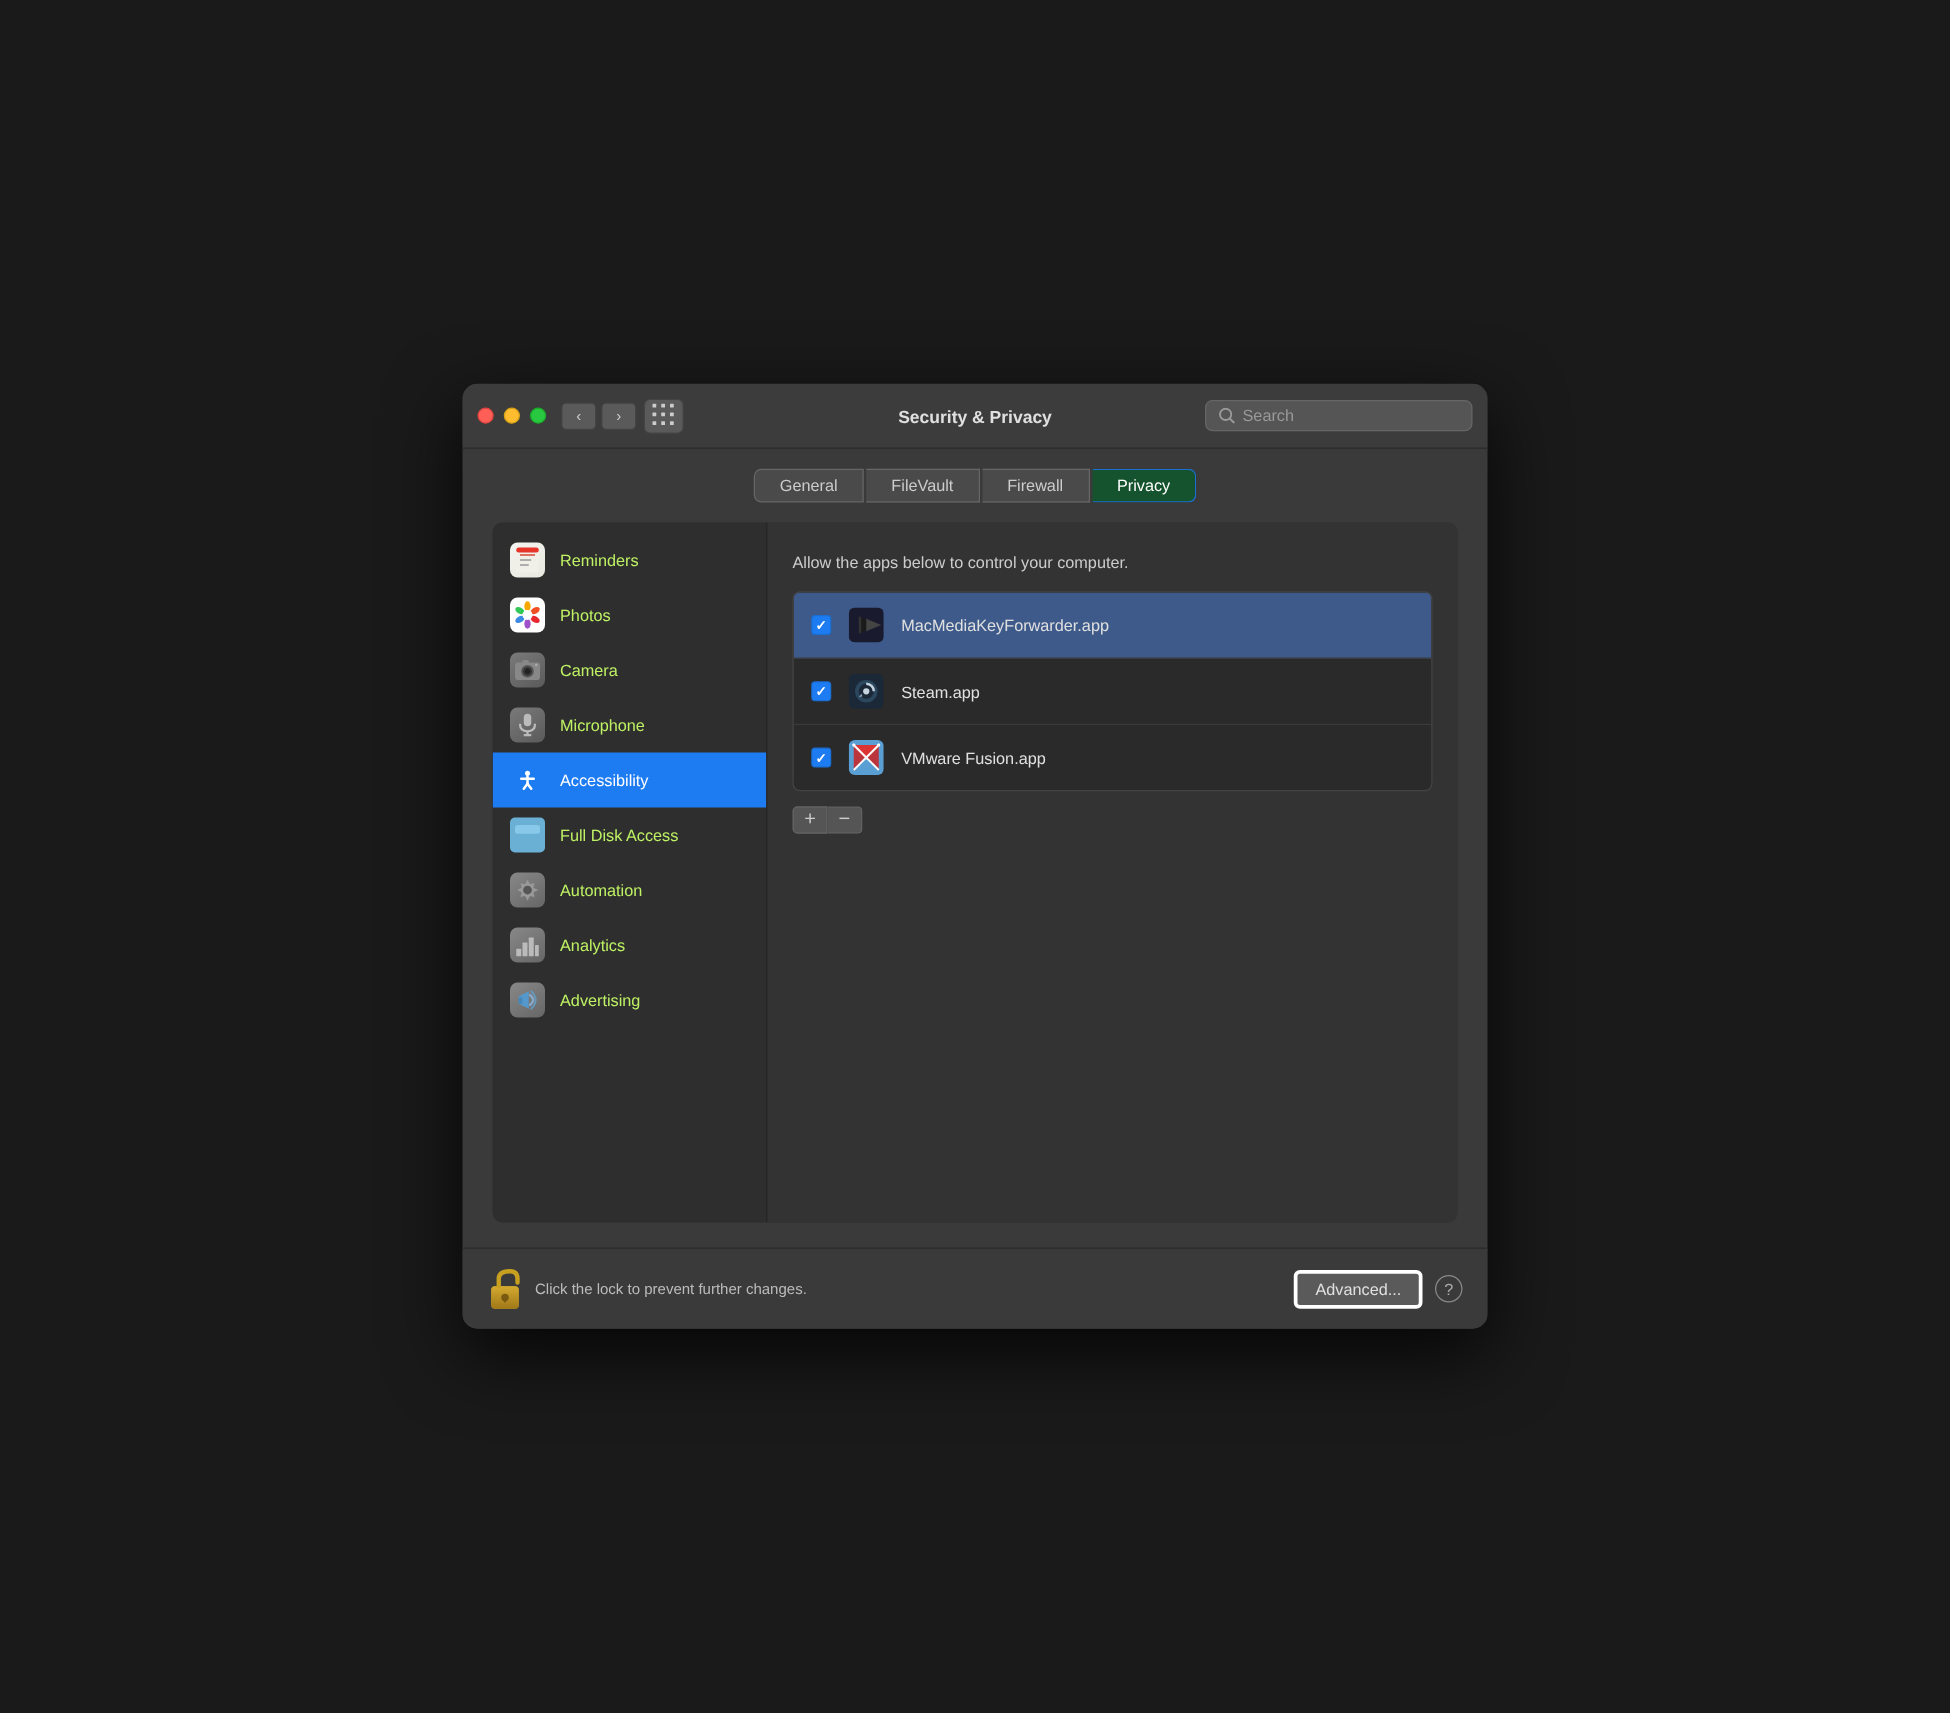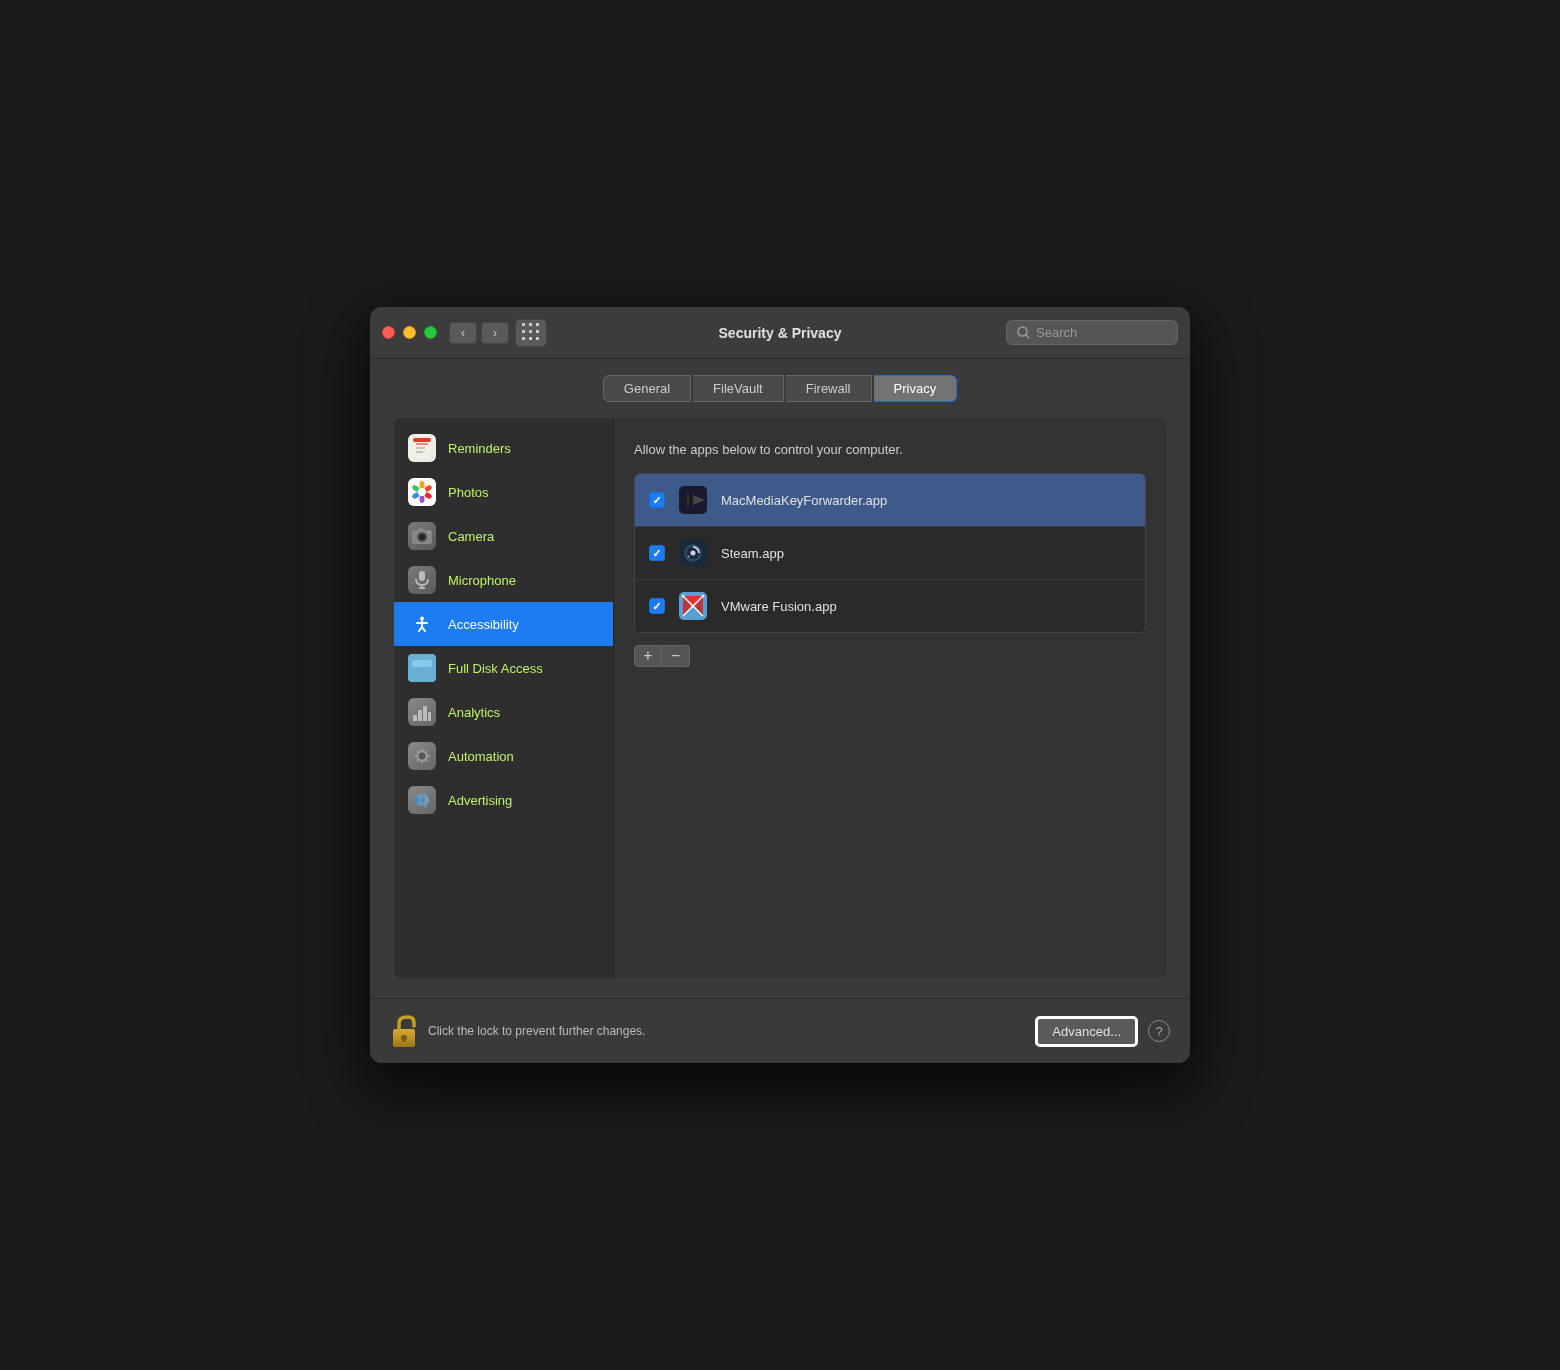--- a/index.html
+++ b/index.html
@@ -92,21 +92,21 @@
       font-weight: 600;
     }
     .search-bar {
       margin-left: auto;
       display: flex;
       align-items: center;
       background: #555;
       border: 1px solid #666;
       border-radius: 6px;
       padding: 4px 10px;
-      width: 172px;
+      width: 214px;
       gap: 6px;
     }
     .search-bar input {
       background: transparent;
       border: none;
       outline: none;
       color: #ccc;
       font-size: 13px;
       width: 100%;
     }
@@ -127,21 +127,21 @@
       background: #4a4a4a;
       color: #ccc;
       font-size: 13px;
       cursor: pointer;
       first-child { border-radius: 6px 0 0 6px; }
     }
     .tab:first-child { border-radius: 6px 0 0 6px; }
     .tab:last-child { border-radius: 0 6px 6px 0; }
     .tab + .tab { border-left: none; }
     .tab.active {
-      background: #737373;
+      background: #14532d;
       color: #fff;
       border-color: #1a6fd4;
     }
     .main-panel {
       display: flex;
       background: #2e2e2e;
       border-radius: 8px;
       overflow: hidden;
       min-height: 560px;
     }
@@ -456,39 +456,39 @@
           <div class="sidebar-icon icon-fulldisk">
             <svg width="24" height="24" viewBox="0 0 24 24">
               <rect x="2" y="4" width="20" height="16" rx="2" fill="#6ab0d4"></rect>
               <rect x="2" y="4" width="20" height="7" rx="2" fill="#88c8e8"></rect>
             </svg>
           </div>
           <span>Full Disk Access</span>
         </div>
 
         <div class="sidebar-item">
+          <div class="sidebar-icon icon-automation">
+            <svg width="22" height="22" viewBox="0 0 22 22">
+              <path d="M11 2 L13 6 L17 5 L16 9 L20 11 L16 13 L17 17 L13 16 L11 20 L9 16 L5 17 L6 13 L2 11 L6 9 L5 5 L9 6 Z" fill="#999" stroke="#777" stroke-width="0.5"></path>
+              <circle cx="11" cy="11" r="3.5" fill="#555"></circle>
+            </svg>
+          </div>
+          <span>Automation</span>
+        </div>
+
+        <div class="sidebar-item">
           <div class="sidebar-icon icon-analytics">
             <svg width="22" height="22" viewBox="0 0 22 22">
               <rect x="2" y="14" width="4" height="6" fill="#bbb" rx="0.5"></rect>
               <rect x="7" y="9" width="4" height="11" fill="#bbb" rx="0.5"></rect>
               <rect x="12" y="5" width="4" height="15" fill="#bbb" rx="0.5"></rect>
               <rect x="17" y="11" width="3" height="9" fill="#bbb" rx="0.5"></rect>
             </svg>
           </div>
           <span>Analytics</span>
-        </div>
-
-        <div class="sidebar-item">
-          <div class="sidebar-icon icon-automation">
-            <svg width="22" height="22" viewBox="0 0 22 22">
-              <path d="M11 2 L13 6 L17 5 L16 9 L20 11 L16 13 L17 17 L13 16 L11 20 L9 16 L5 17 L6 13 L2 11 L6 9 L5 5 L9 6 Z" fill="#999" stroke="#777" stroke-width="0.5"></path>
-              <circle cx="11" cy="11" r="3.5" fill="#555"></circle>
-            </svg>
-          </div>
-          <span>Automation</span>
         </div>
 
         <div class="sidebar-item">
           <div class="sidebar-icon icon-advertising">
             <svg width="22" height="22" viewBox="0 0 22 22">
               <path d="M4 8 L12 4 L12 18 L4 14 Z" fill="#5599cc"></path>
               <rect x="4" y="9" width="3" height="5" fill="#4488bb"></rect>
               <path d="M13 7 Q18 11 13 15" fill="none" stroke="#88aacc" stroke-width="1.8" stroke-linecap="round"></path>
               <path d="M14 4 Q21 11 14 18" fill="none" stroke="#6699bb" stroke-width="1.5" stroke-linecap="round"></path>
             </svg>

